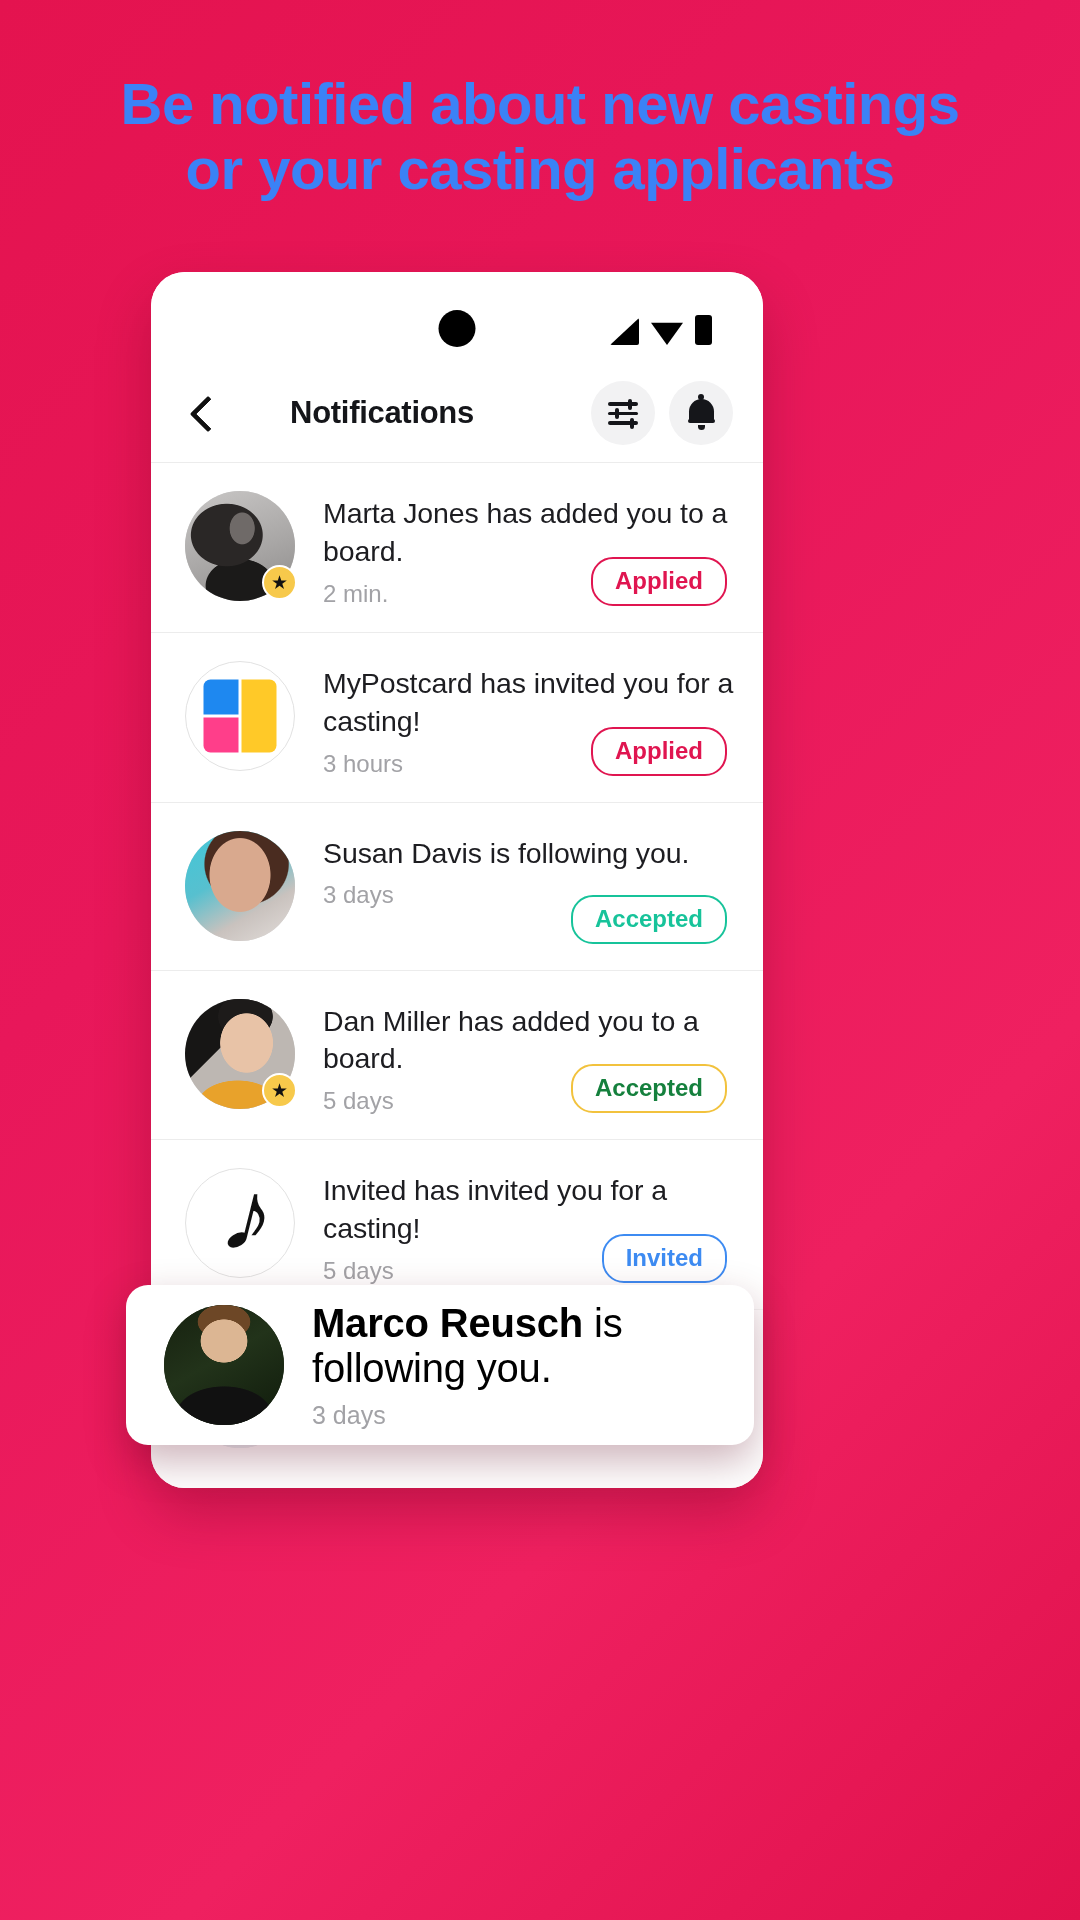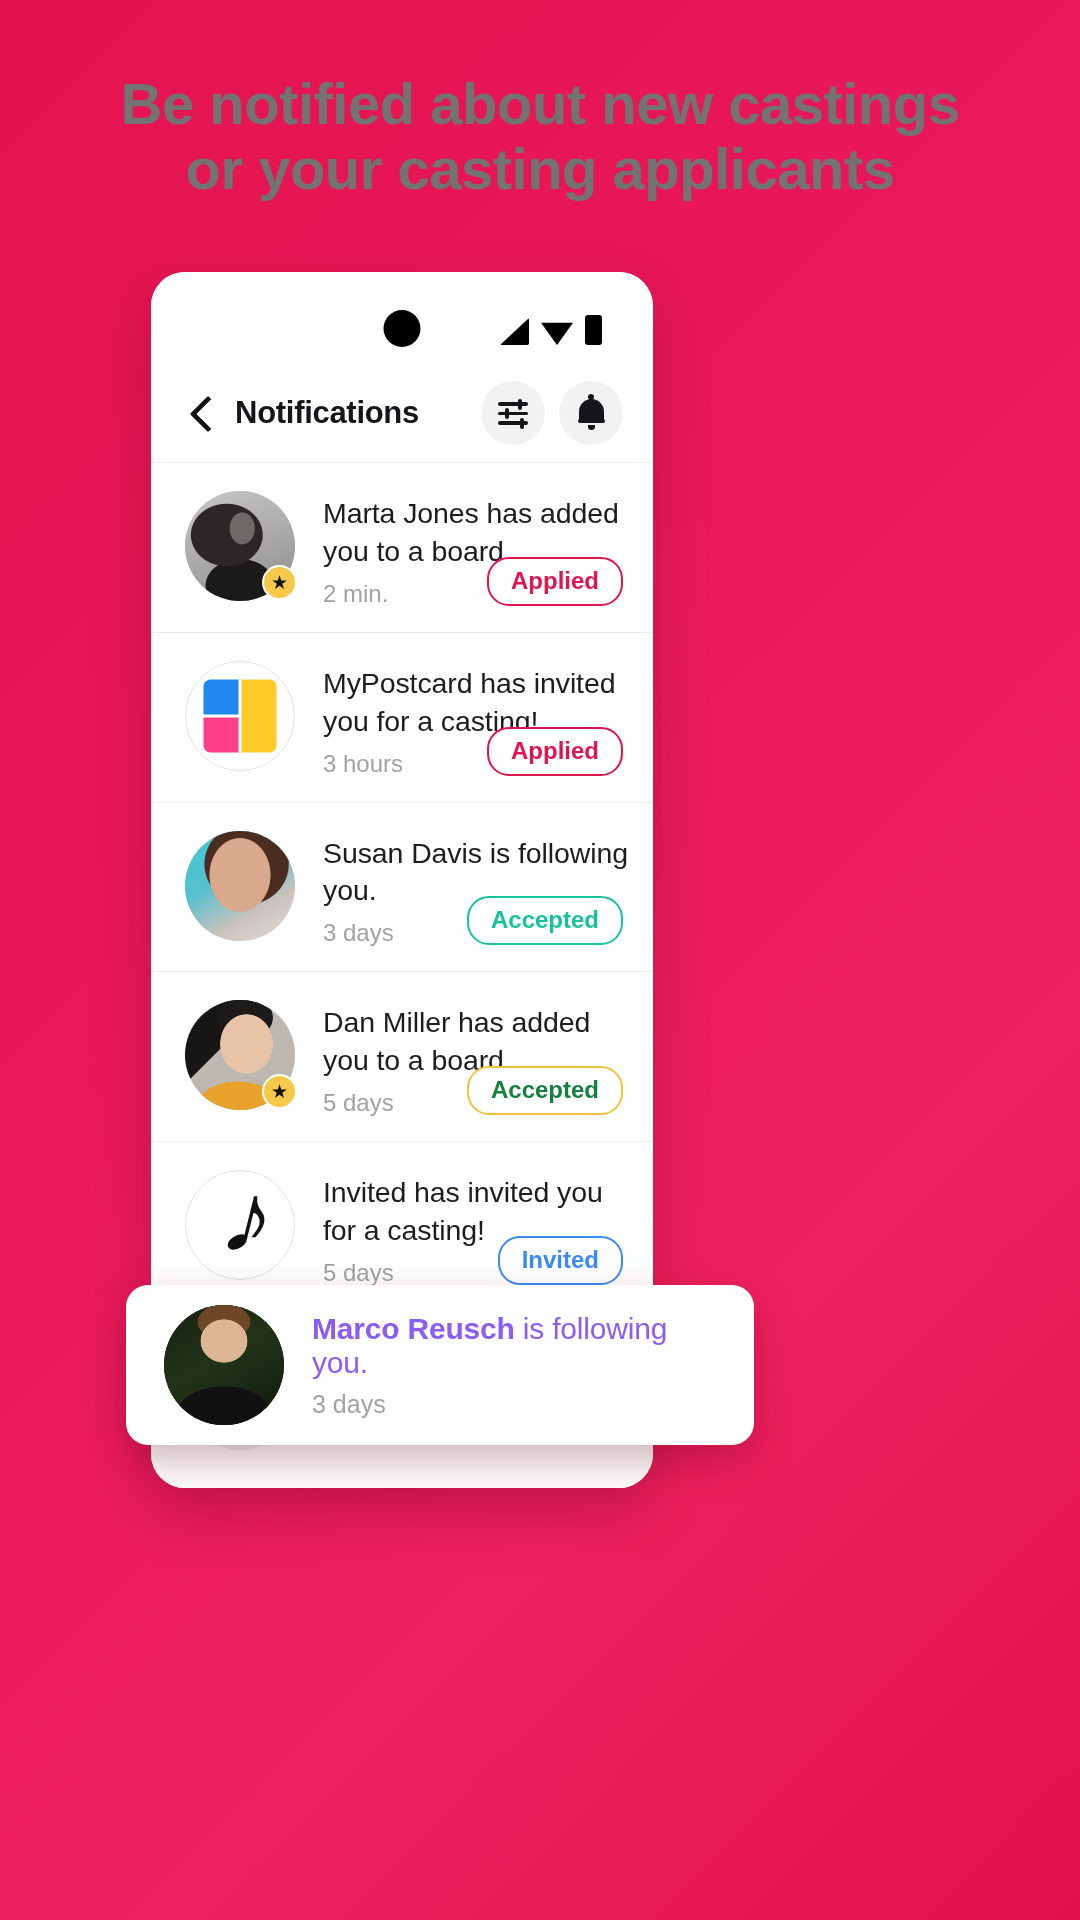--- a/index.html
+++ b/index.html
@@ -6,30 +6,30 @@
   html,body { width:1080px; height:1920px; }
   body {
     font-family:"Liberation Sans", sans-serif;
     background: linear-gradient(135deg,#e4134f 0%, #e8175a 35%, #ef2060 70%, #e0114c 100%);
     position:relative; overflow:hidden;
   }
 
   
   .headline {
     position:absolute; top:72px; left:0; width:1080px;
-    text-align:center; color:#737373;
+    text-align:center; color:#3b82f6;
     font-size:58px; font-weight:bold; line-height:1.12;
     letter-spacing:-0.5px; padding:0 60px;
   }
   .headline .l2 { display:block; }
 
   
   .phone {
     position:absolute; left:151px; top:272px;
-    width:502px; height:1216px;
+    width:612px; height:1216px;
     background:#ffffff; border-radius:34px;
     box-shadow:0 26px 54px rgba(100,0,25,0.30);
     overflow:hidden;
   }
   .screen { position:absolute; inset:0; background:#fff; }
 
   
   .statusbar {
     position:relative; height:92px; width:100%;
   }
@@ -132,21 +132,21 @@
     align-items:center; justify-content:center; border:2.5px solid #fff;
   }
   .star-badge span { color:#111; font-size:19px; line-height:1; }
   .body { flex:1 1 auto; padding-left:28px; padding-top:4px; min-width:0; }
   .msg {
     font-size:28.5px; line-height:1.33; color:#1d1d21; letter-spacing:-0.1px;
   }
   .msg b { font-weight:normal; }
   .time { margin-top:9px; font-size:24px; color:#a2a2a6; }
   .badge {
-    position:absolute; right:30px; bottom:26px;
+    position:absolute; right:36px; bottom:26px;
     padding:8px 22px 9px; border-radius:22px; font-size:24px;
     font-weight:bold; border:2px solid; background:#fff; white-space:nowrap;
   }
   .badge.applied   { color:#e01550; border-color:#e01550; }
   .badge.confirmed { color:#17c39a; border-color:#17c39a; }
   .badge.accepted  { color:#15803d; border-color:#f2c23d; }
   .badge.invited   { color:#3d8bf2; border-color:#3d8bf2; }
 
   
   .ph-marta { position:absolute; inset:0; background:
@@ -191,21 +191,21 @@
   
   .toast {
     position:absolute; left:126px; top:1285px; width:628px; height:160px;
     background:#fff; border-radius:22px;
     box-shadow:0 16px 40px rgba(90,0,25,0.30);
     display:flex; align-items:center; padding:0 30px 0 38px;
   }
   .toast .t-av { width:120px; height:120px; border-radius:50%;
     overflow:hidden; position:relative; flex:0 0 auto; background:#1d2a16; }
   .toast .t-body { padding-left:28px; }
-  .toast .t-msg { font-size:30px; color:#8b5cf6; letter-spacing:-0.2px; }
+  .toast .t-msg { font-size:40px; color:#000000; letter-spacing:-0.2px; }
   .toast .t-msg b { font-weight:bold; }
   .toast .t-time { margin-top:10px; font-size:25px; color:#a2a2a6; }
 </style>
 </head>
 <body>
 
 <div class="headline">
   <span>Be notified about new castings</span>
   <span class="l2">or your casting applicants</span>
 </div>

